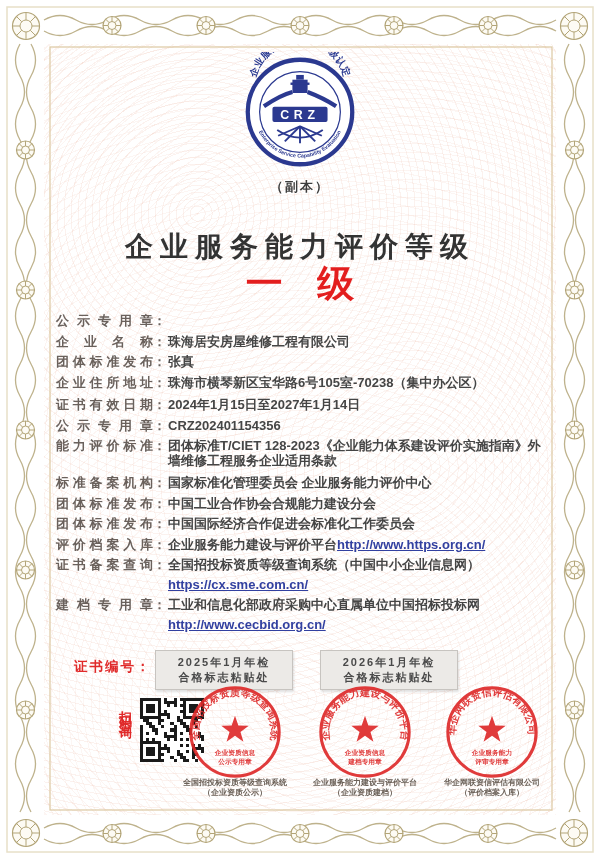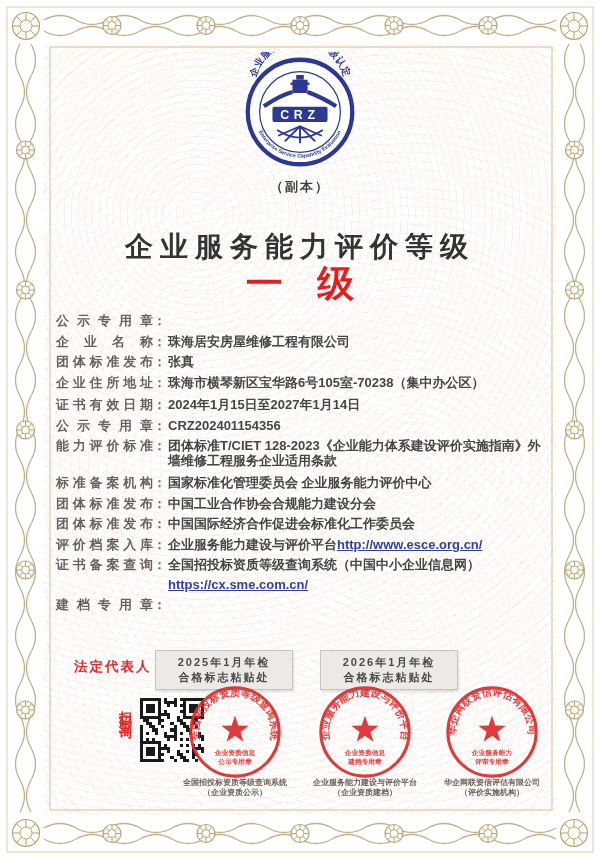--- a/index.html
+++ b/index.html
@@ -396,34 +396,35 @@
         <span class="fvalue">中国工业合作协会合规能力建设分会</span>
     </div>
     <div class="row">
       <span class="flabel">团体标准发布</span>
         <span class="fcolon">：</span>
         <span class="fvalue">中国国际经济合作促进会标准化工作委员会</span>
     </div>
     <div class="row">
       <span class="flabel">评价档案入库</span>
         <span class="fcolon">：</span>
-        <span class="fvalue"><span>企业服务能力建设与评价平台</span><a class="link">http://www.esce.org.cn/</a></span>
+        <span class="fvalue"><span>企业服务能力建设与评价平台</span><a class="link">http://www.https.org.cn/</a></span>
     </div>
     <div class="row">
       <span class="flabel">证书备案查询</span>
         <span class="fcolon">：</span>
         <span class="fvalue"><span>全国招投标资质等级查询系统（中国中小企业信息网）</span><a class="link linkline">https://cx.sme.com.cn/</a></span>
     </div>
     <div class="row">
       <span class="flabel">建档专用章</span>
         <span class="fcolon">：</span>
+        <span class="fvalue"><span>工业和信息化部政府采购中心直属单位中国招标投标网</span><a class="link linkline">http://www.cecbid.org.cn/</a></span>
     </div>
   </div>
 
-  <div class="ai-label"><span>法定代表人</span><span>：</span></div>
+  <div class="ai-label"><span>证书编号</span><span>：</span></div>
   <div class="ai-box b1">
     <span>2025年1月年检</span>
     <span>合格标志粘贴处</span>
   </div>
   <div class="ai-box b2">
     <span>2026年1月年检</span>
     <span>合格标志粘贴处</span>
   </div>
 
   <div class="scan-label">扫码查询</div>
@@ -670,15 +671,15 @@
   <div class="seal-caption c0">
     <div>全国招投标资质等级查询系统</div>
     <div>（企业资质公示）</div>
   </div>
   <div class="seal-caption c1">
     <div>企业服务能力建设与评价平台</div>
     <div>（企业资质建档）</div>
   </div>
   <div class="seal-caption c2">
     <div>华企网联资信评估有限公司</div>
-    <div>（评价实施机构）</div>
+    <div>（评价档案入库）</div>
   </div>
 </div>
 
 </body></html>

